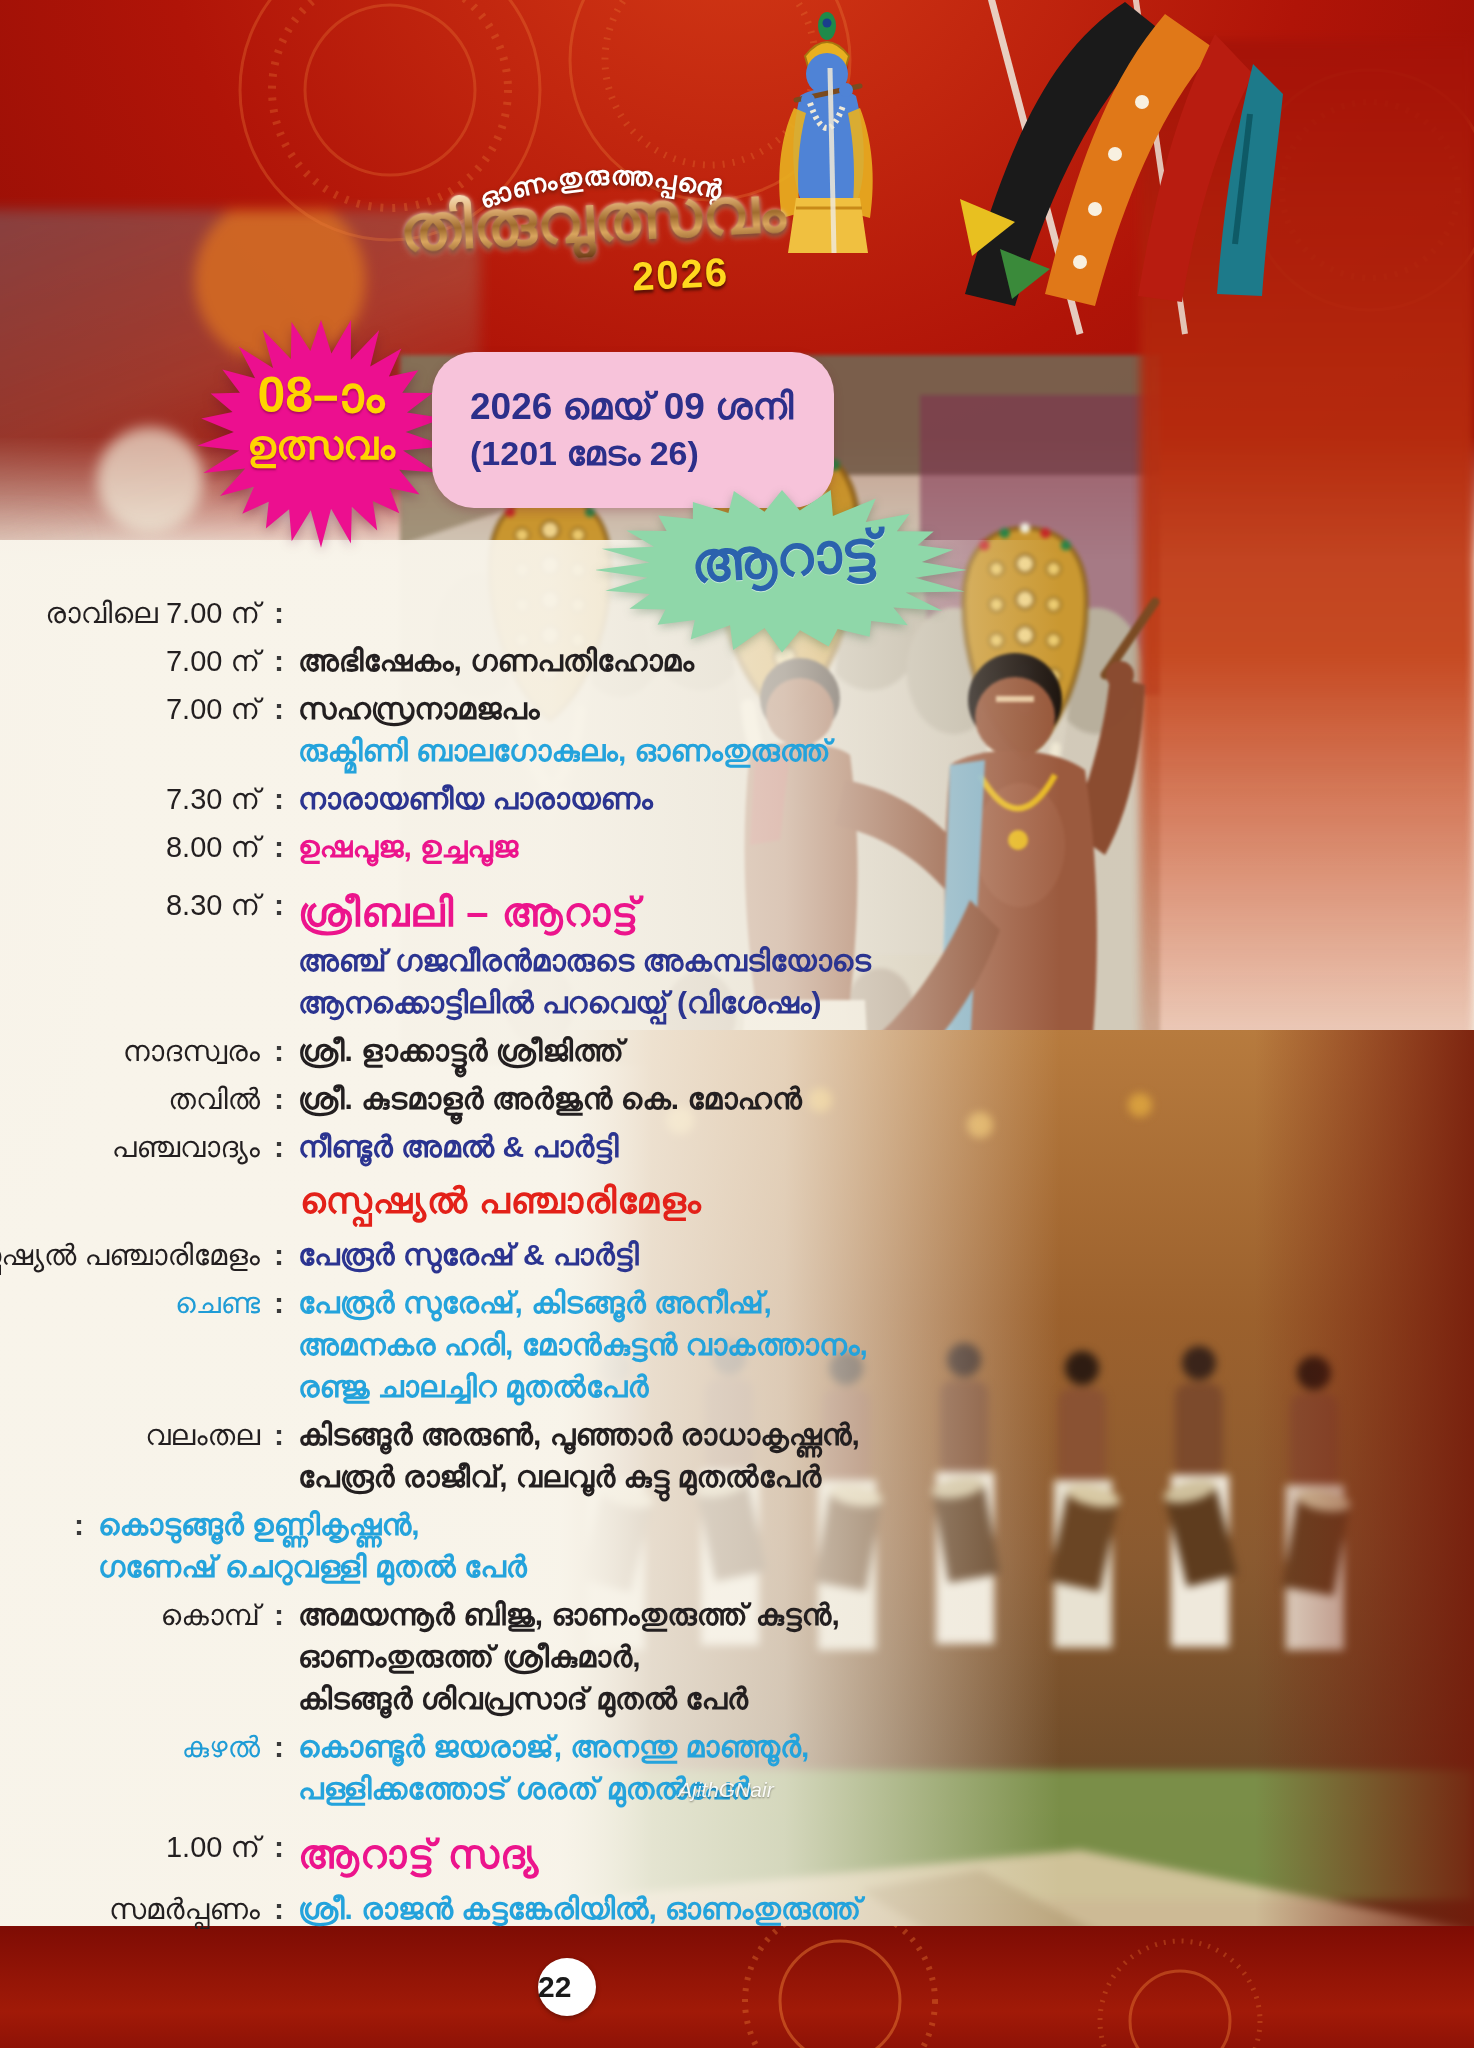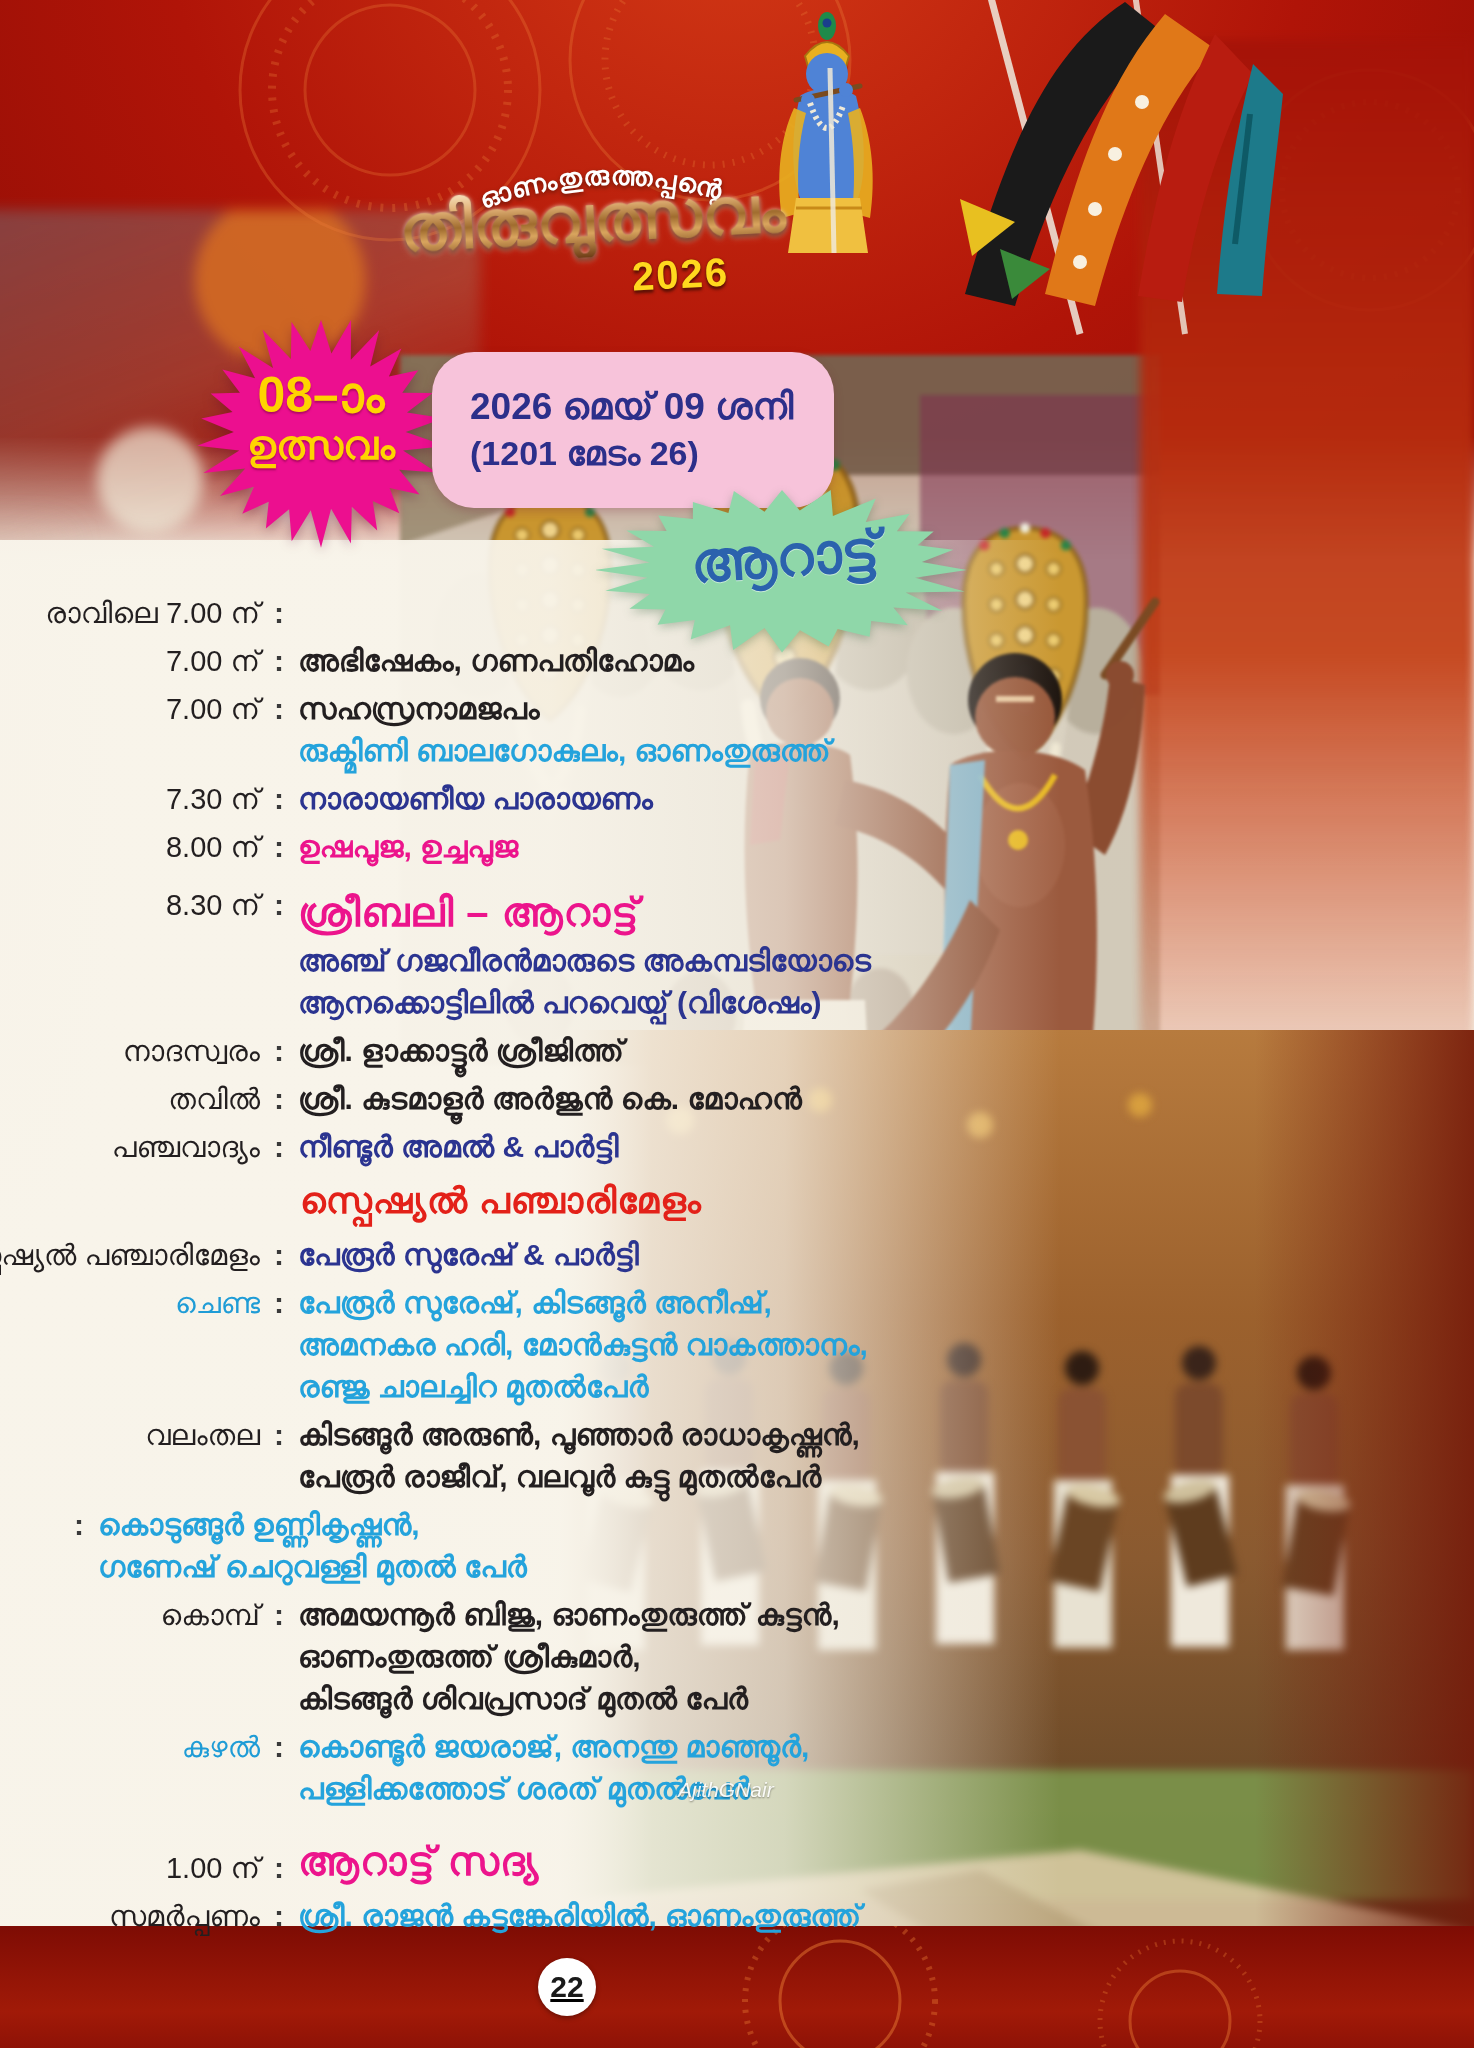--- a/index.html
+++ b/index.html
@@ -84,42 +84,41 @@
   .green-burst-label{
     position:absolute;left:640px;top:524px;width:290px;text-align:center;
     font-size:56px;font-weight:800;color:#2b62ad;transform:rotate(-4deg);
     text-shadow:0 1px 0 rgba(255,255,255,.5);
   }
   
   .schedule{position:absolute;left:60px;top:592px;width:880px;z-index:30;}
   .sched-row{display:flex;margin-bottom:6px;}
   .sched-row:nth-child(6){margin-top:16px;}
   .sched-row:nth-child(11){margin-top:6px;}
-  .sched-row:nth-child(17){margin-top:23px;align-items:flex-end;}
+  .sched-row:nth-child(17){margin-top:16px;}
   .lbl{width:200px;display:flex;justify-content:flex-end;flex:none;
        font-size:29px;font-weight:500;color:#231f20;line-height:42px;}
   .lbl span{white-space:nowrap;}
   .lbl-cyan{color:#1f9cd6;}
   .colon{width:38px;flex:none;text-align:center;font-size:30px;font-weight:700;color:#3a3a3a;line-height:42px;}
   .vals{flex:1;}
   .line{font-size:30px;font-weight:700;line-height:42px;white-space:nowrap;}
   .sz-big{font-size:40px;line-height:56px;letter-spacing:1px;}
   .c-black{color:#231f20}.c-blue{color:#2b3490}.c-cyan{color:#24a3dc}
   .c-magenta{color:#ec148c}
   .sched-heading{
     font-size:36px;font-weight:800;color:#e32119;margin:12px 0 12px 240px;letter-spacing:1px;
   }
   
   .watermark{position:absolute;left:678px;top:1778px;font-size:21px;font-style:italic;color:#fff;opacity:.88;
              text-shadow:0 1px 2px rgba(0,0,0,.5);z-index:35;}
   .page-circle{
     position:absolute;left:538px;top:1958px;width:58px;height:58px;border-radius:50%;
-    background:#fff;display:flex;align-items:center;justify-content:center;z-index:40;
+    background:#fff;display:flex;align-items:center;z-index:40;
     box-shadow:0 2px 5px rgba(0,0,0,.35);
-    text-decoration:underline;
   }
   .page-circle span{font-size:30px;color:#1a1a1a;font-weight:600;}
   .flags-svg{position:absolute;left:920px;top:-6px;width:370px;height:350px;}
   .krishna-svg{position:absolute;left:730px;top:8px;width:190px;height:260px;}
   .mandala{position:absolute;pointer-events:none;}
 </style>
 </head>
 <body>
 
 <div class="page">

